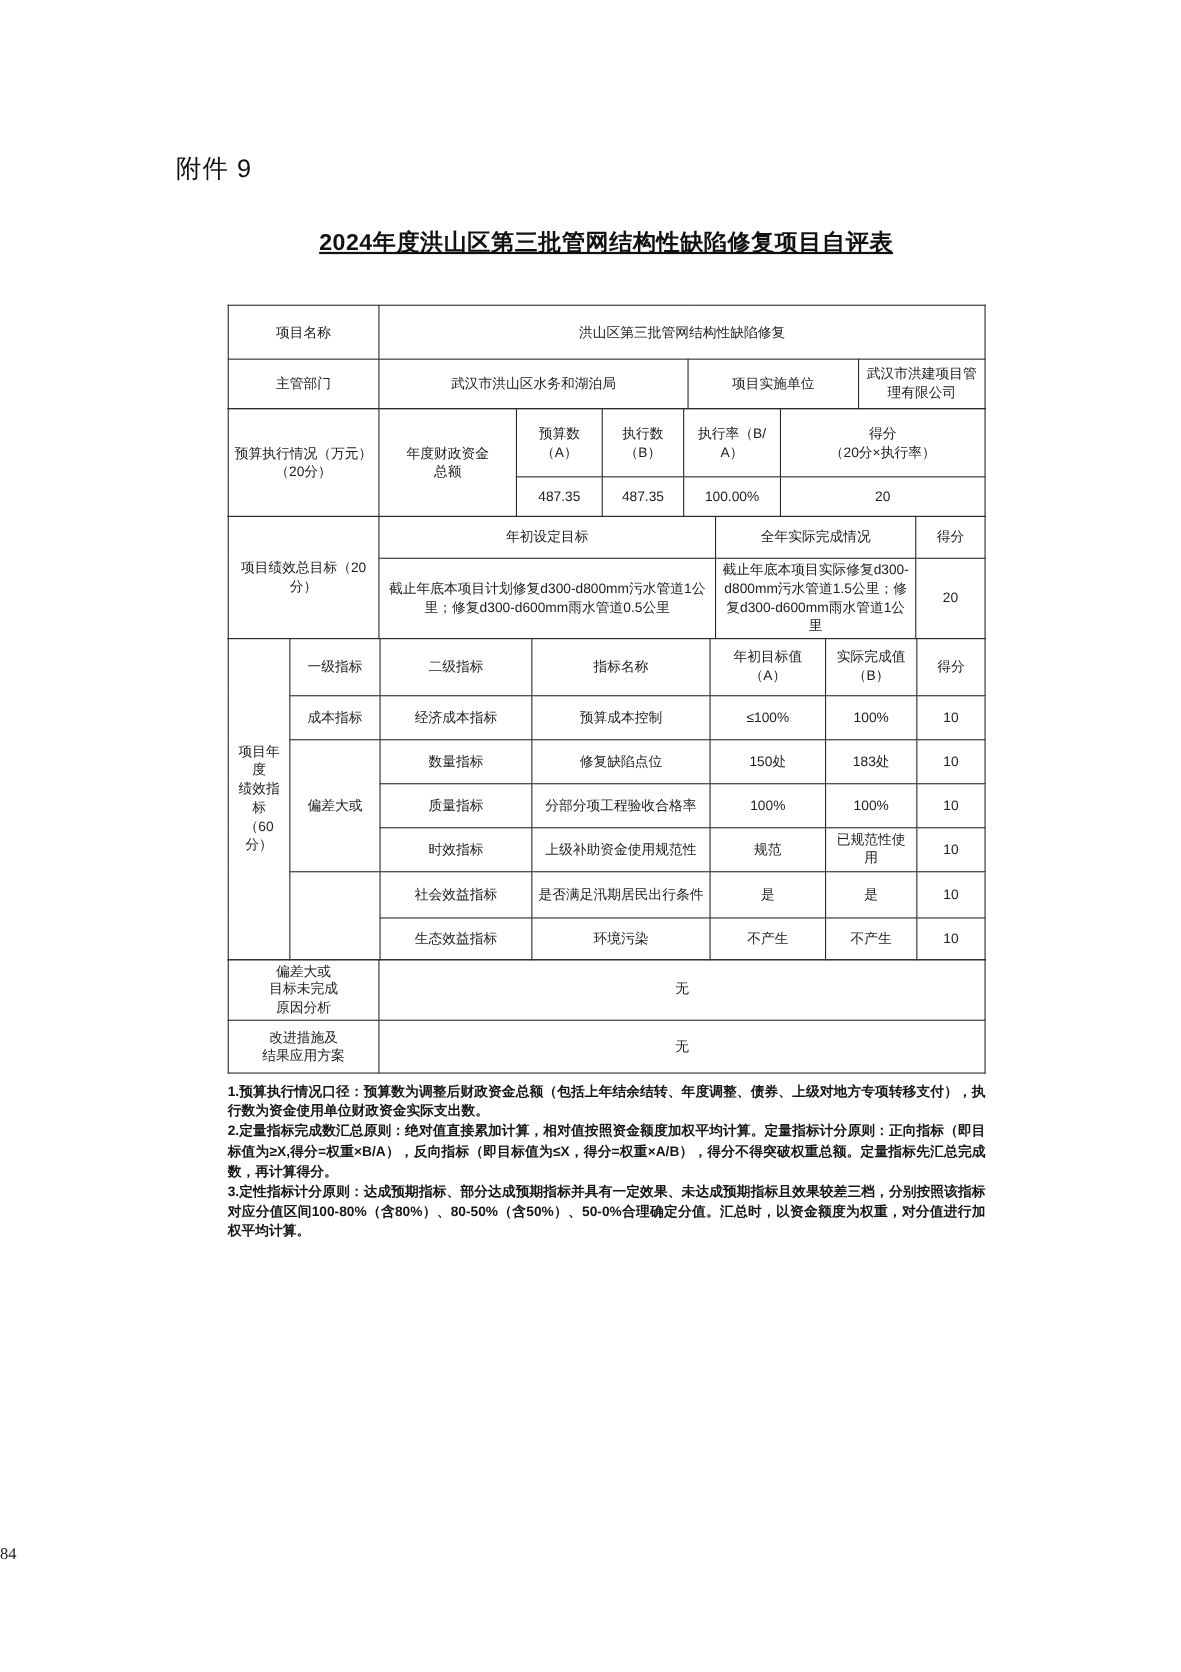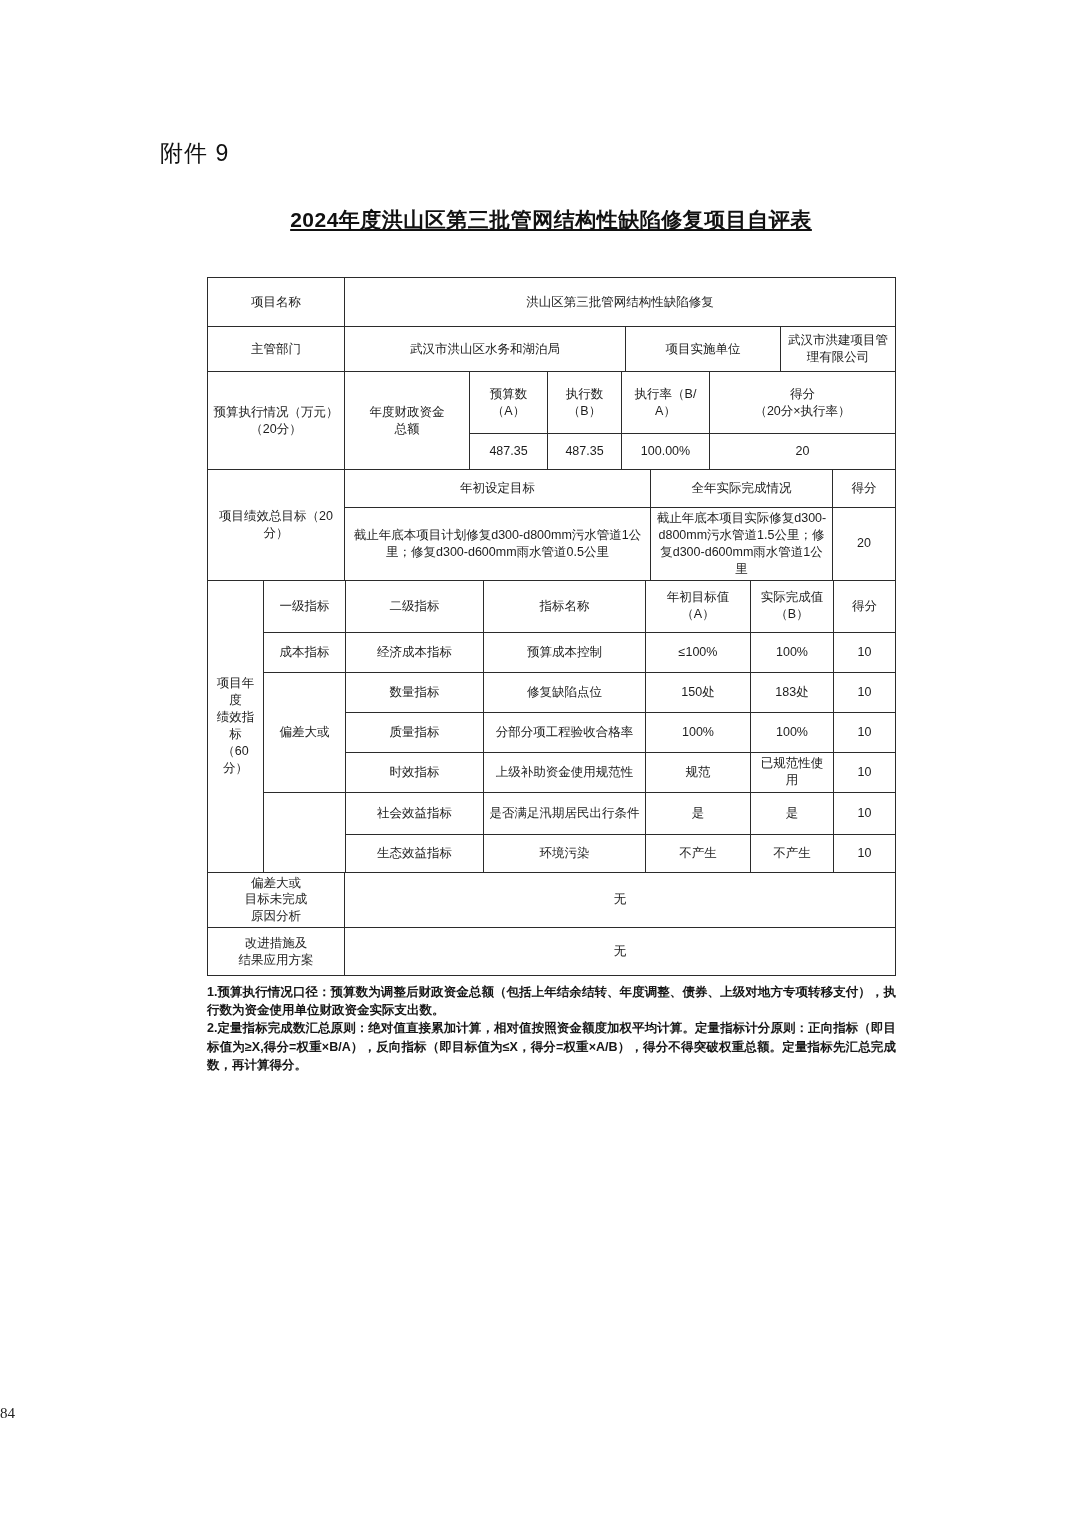--- a/index.html
+++ b/index.html
@@ -269,19 +269,20 @@
         <td class="pre">改进措施及
 结果应用方案</td>
         <td class="left">无</td>
       </tr>
     </tbody>
       </table>
 
     <div class="notes">
       <p>1.预算执行情况口径：预算数为调整后财政资金总额（包括上年结余结转、年度调整、债券、上级对地方专项转移支付），执行数为资金使用单位财政资金实际支出数。</p>
       <p>2.定量指标完成数汇总原则：绝对值直接累加计算，相对值按照资金额度加权平均计算。定量指标计分原则：正向指标（即目标值为≥X,得分=权重×B/A），反向指标（即目标值为≤X，得分=权重×A/B），得分不得突破权重总额。定量指标先汇总完成数，再计算得分。</p>
+      <p>3.定性指标计分原则：达成预期指标、部分达成预期指标并具有一定效果、未达成预期指标且效果较差三档，分别按照该指标对应分值区间100-80%（含80%）、80-50%（含50%）、50-0%合理确定分值。汇总时，以资金额度为权重，对分值进行加权平均计算。</p>
     </div>
 
   </div>
 
   <div class="page-number">84</div>
 
 </div>
 
 </body></html>

